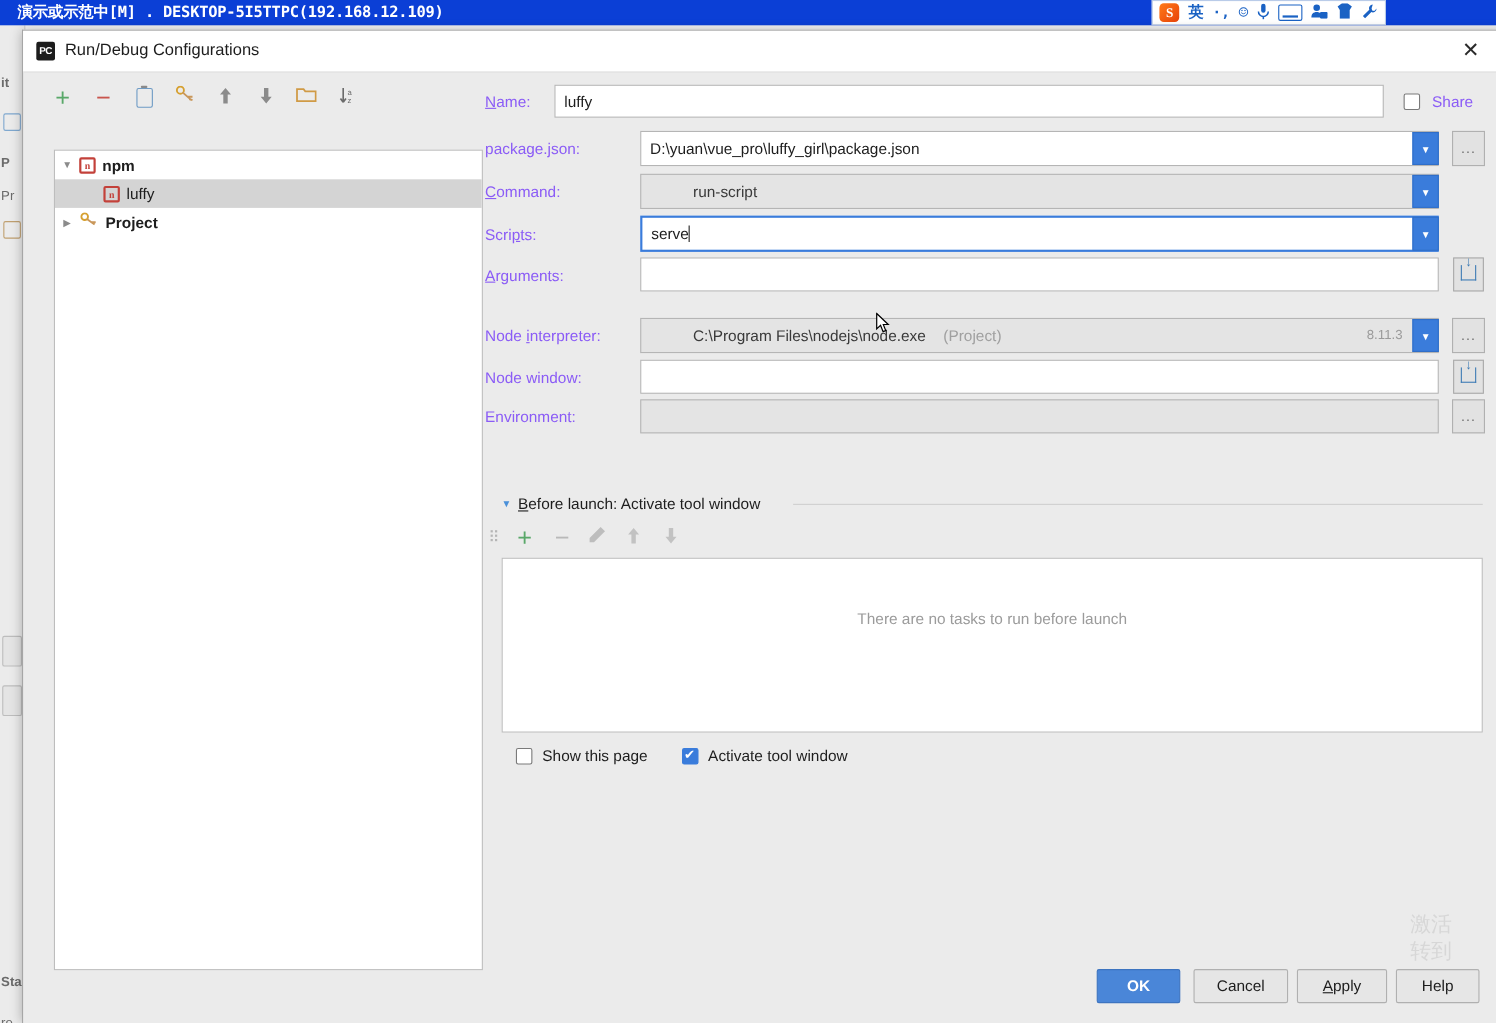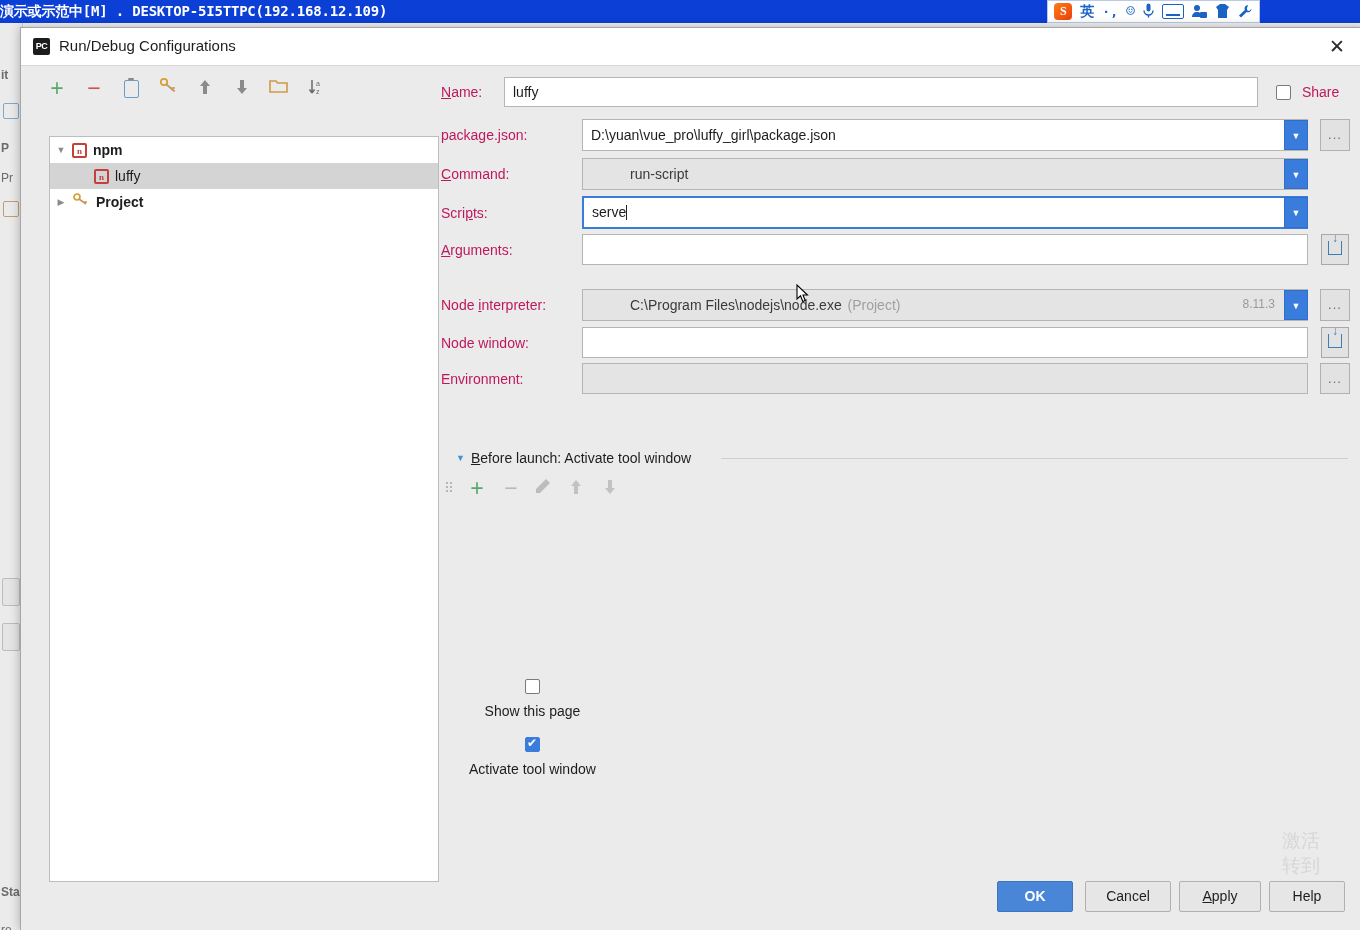--- a/index.html
+++ b/index.html
@@ -15,21 +15,21 @@
   .rd-bar {
     position: absolute; left: 0; top: 0; width: 1360px; height: 23px;
     background: #0b3fd6;
     color: #ffffff;
     font-family: "DejaVu Sans Mono", monospace;
     font-size: 14px; font-weight: bold;
     line-height: 23px;
     white-space: nowrap;
     overflow: hidden;
   }
-  .rd-title { position: absolute; left: 0; top: 0; letter-spacing: -0.2px; }
+  .rd-title { position: absolute; left: 16px; top: 0; letter-spacing: -0.2px; }
   .ime-bar {
     position: absolute; right: 100px; top: 0px; height: 23px;
     display: flex; align-items: center; gap: 8px;
     padding: 0 6px;
     background: #ffffff;
     border: 1px solid #b9cbe8;
     box-sizing: border-box;
   }
   .ime-ico { font-size: 13px; color: #1a62c4; line-height: 1; display: inline-block; }
   .ime-logo {
@@ -103,21 +103,21 @@
   .tnpm {
     width: 15px; height: 15px; border: 2px solid #c3413a; border-radius: 2px;
     color: #c3413a; font-size: 9px; font-weight: bold; text-align: center; line-height: 12px;
     font-family: "Liberation Serif", serif; margin-right: 6px; box-sizing: border-box;
   }
   .tdef { color: #d6a030; font-size: 13px; margin-right: 7px; }
   .tlabel { font-size: 14px; color: #1d1d1d; }
   .tlabel.b { font-weight: bold; }
 
   
-  .lab { position: absolute; font-size: 14px; color: #be185d; white-space: nowrap; }
+  .lab { position: absolute; font-size: 14px; color: #8b5cf6; white-space: nowrap; }
   .lab u { text-decoration: underline; }
   .fld {
     position: absolute; background: #ffffff; border: 1px solid #b5b5b5;
     box-sizing: border-box; font-size: 14px; color: #1d1d1d;
     padding: 0 8px; line-height: 28px; overflow: hidden; white-space: nowrap;
   }
   .fld.ro { background: #e4e4e4; color: #3a3a3a; padding-left: 47px; }
   .fld.focus { border: 2px solid #3a7cdb; }
   .caret { display: inline-block; width: 1px; height: 15px; background: #222; vertical-align: -3px; }
   .ddbtn {
@@ -166,21 +166,21 @@
     background: #b5b5b5; box-shadow: 0 4px 0 #b5b5b5, 0 8px 0 #b5b5b5, 4px 0 0 #b5b5b5, 4px 4px 0 #b5b5b5, 4px 8px 0 #b5b5b5;
   }
   .tasks {
     position: absolute; left: 435px; top: 479px; right: 18px; height: 159px;
     background: #ffffff; border: 1px solid #bdbdbd; box-sizing: border-box;
   }
   .tasks span {
     position: absolute; left: 0; right: 0; top: 46px; text-align: center;
     font-size: 14px; color: #9b9b9b;
   }
-  .chk-row { position: absolute; left: 448px; top: 651px; display: flex; align-items: center; gap: 9px; font-size: 14px; color: #1d1d1d; flex-direction: column; }
+  .chk-row { position: absolute; left: 448px; top: 651px; display: flex; align-items: center; gap: 9px; font-size: 14px; color: #1d1d1d; }
   .chk-row .gap { width: 13px; }
 
   
   .btn {
     position: absolute; height: 31px; border: 1px solid #b0b0b0; background: #e6e6e6;
     box-sizing: border-box; font-size: 14px; color: #1d1d1d; text-align: center;
     line-height: 29px; cursor: pointer; border-radius: 2px;
   }
   .btn.pri { background: #4a86d8; border-color: #3d74c0; color: #ffffff; font-weight: bold; }
 
@@ -336,21 +336,21 @@
 
     <div class="lab" style="left:420px; top:214px;"><u>A</u>rguments:</div>
     <div class="fld" style="left:561px; top:206px; width:726px; height:31px; line-height:29px;"></div>
     <div class="expbtn" style="left:1300px; top:206px; height:31px;">
         <i></i>
       </div>
 
     <div class="lab" style="left:420px; top:269px;">Node <u>i</u>nterpreter:</div>
     <div class="fld ro" style="left:561px; top:261px; width:726px; height:32px; line-height:30px; position:absolute;">
       <span>C:\Program Files\nodejs\node.exe</span>
-      <span class="muted" style="margin-left:2px">(Project)</span>
+      <span class="muted" style="margin-left:12px">(Project)</span>
       <span class="ver">8.11.3</span>
     </div>
     <div class="ddbtn" style="left:1263px; top:262px; width:24px; height:30px; line-height:30px;">▼</div>
     <div class="dotbtn" style="left:1299px; top:261px; height:32px; line-height:30px;">...</div>
 
     <div class="lab" style="left:420px; top:307px;">Node window:</div>
     <div class="fld" style="left:561px; top:299px; width:726px; height:31px; line-height:29px;"></div>
     <div class="expbtn" style="left:1300px; top:299px; height:31px;">
         <i></i>
       </div>
@@ -379,20 +379,23 @@
             <path d="M7 2 L12 8 L9 8 L9 16 L5 16 L5 8 L2 8 Z" fill="#c2c2c2"></path>
           </svg>
       </div>
       <div class="tbi">
         <svg width="14" height="18" viewBox="0 0 14 18">
             <path d="M7 16 L12 10 L9 10 L9 2 L5 2 L5 10 L2 10 Z" fill="#c2c2c2"></path>
           </svg>
       </div>
     </div>
 
+    <div class="tasks">
+      <span>There are no tasks to run before launch</span>
+    </div>
 
     <div class="chk-row">
       <span class="cbx"></span>
       <span>Show this page</span>
       <span class="gap"></span>
       <span class="cbx on"></span>
       <span>Activate tool window</span>
     </div>
 
     <div class="btn pri" style="left:976px; top:853px; width:76px;">OK</div>

